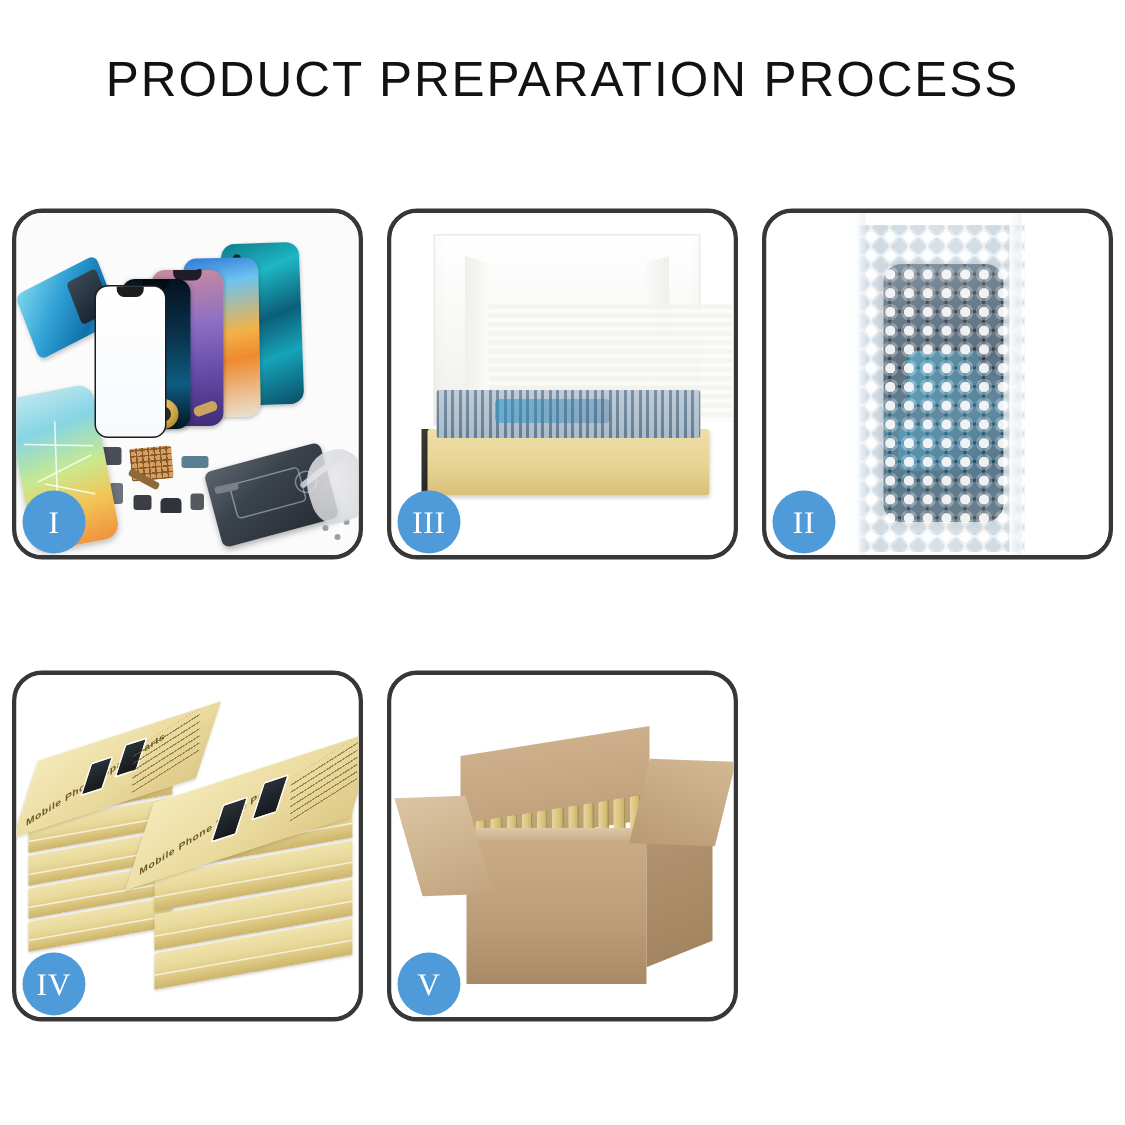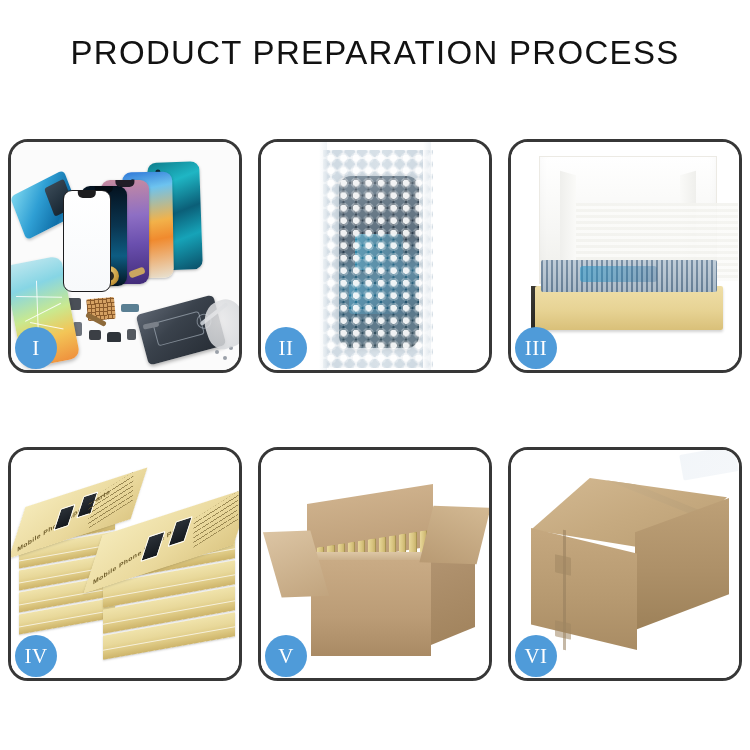--- a/index.html
+++ b/index.html
@@ -526,49 +526,49 @@
         <span class="screw w1"></span>
         <span class="screw w2"></span>
         <span class="screw w3"></span>
         <div class="tool"></div>
         <div class="hand"></div>
       </div>
       <div class="badge">I</div>
     </div>
 
     <div class="panel">
-      <div class="panel-inner p2">
-        <div class="bw-sheet">
-          <div class="bw-item"></div>
-          <div class="bubbles2"></div>
-          <div class="bubbles"></div>
-        </div>
-        <div class="bw-edge l"></div>
-        <div class="bw-edge r"></div>
-      </div>
-      <div class="badge">II</div>
-    </div>
-
-    <div class="panel">
       <div class="panel-inner p3">
         <div class="b3-lid">
           <div class="b3-lid-flapL"></div>
           <div class="b3-lid-flapR"></div>
           <div class="b3-foam"></div>
         </div>
         <div class="b3-side-l"></div>
         <div class="b3-side-r"></div>
         <div class="b3-tray">
           <div class="b3-tray-inner"></div>
         </div>
       </div>
       <div class="badge">III</div>
     </div>
 
     <div class="panel">
+      <div class="panel-inner p2">
+        <div class="bw-sheet">
+          <div class="bw-item"></div>
+          <div class="bubbles2"></div>
+          <div class="bubbles"></div>
+        </div>
+        <div class="bw-edge l"></div>
+        <div class="bw-edge r"></div>
+      </div>
+      <div class="badge">II</div>
+    </div>
+
+    <div class="panel">
       <div class="panel-inner p4">
         <div class="stack">
           <div class="ybox yb-L1">
               <span class="seam"></span>
             </div>
           <div class="ybox yb-L2">
               <span class="seam"></span>
             </div>
           <div class="ybox yb-L3">
               <span class="seam"></span>
@@ -632,31 +632,15 @@
           <div class="c5-rim2"></div>
           <div class="c5-body"></div>
           <div class="c5-side"></div>
           <div class="c5-flap-left"></div>
           <div class="c5-flap-right"></div>
         </div>
       </div>
       <div class="badge">V</div>
     </div>
 
-    <div class="panel">
-      <div class="panel-inner p6">
-        <div class="c6-plastic"></div>
-        <div class="c6">
-          <div class="c6-top">
-            <span class="c6-tape"></span>
-          </div>
-          <div class="c6-right"></div>
-          <div class="c6-front"></div>
-          <span class="c6-seam"></span>
-          <span class="c6-tab t1"></span>
-          <span class="c6-tab t2"></span>
-        </div>
-      </div>
-      <div class="badge">VI</div>
-    </div>
 
   </div>
 </div>
 
 </body></html>

